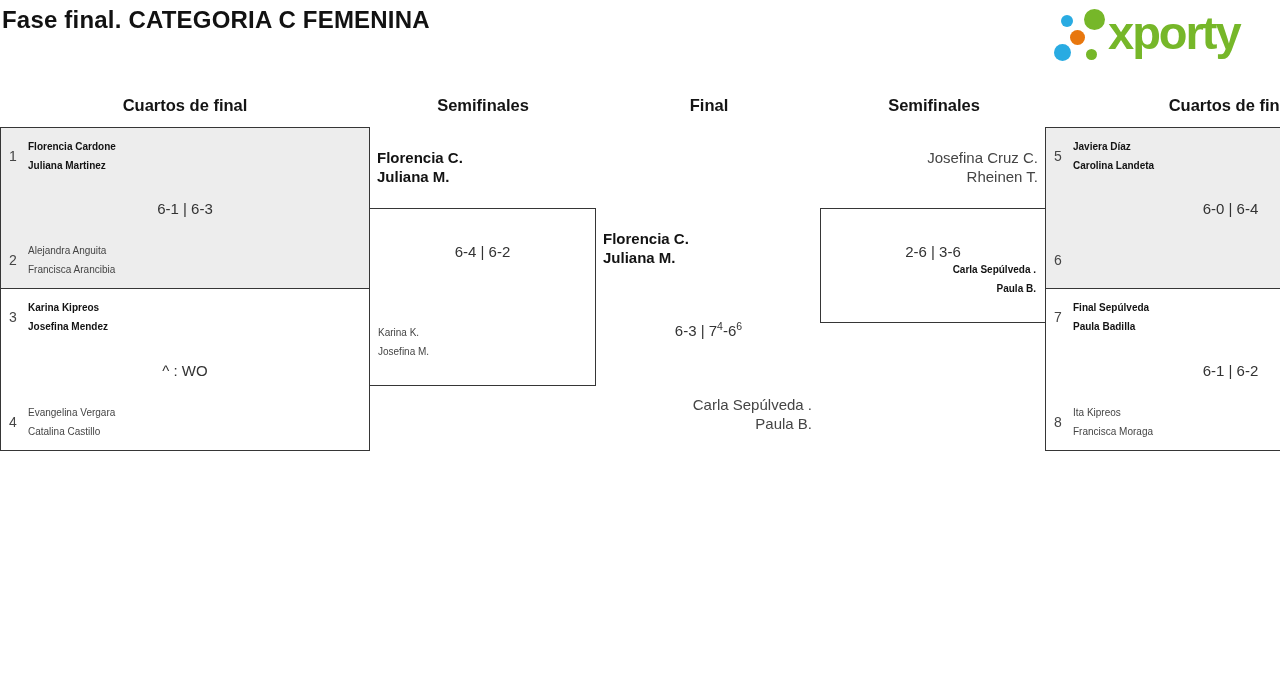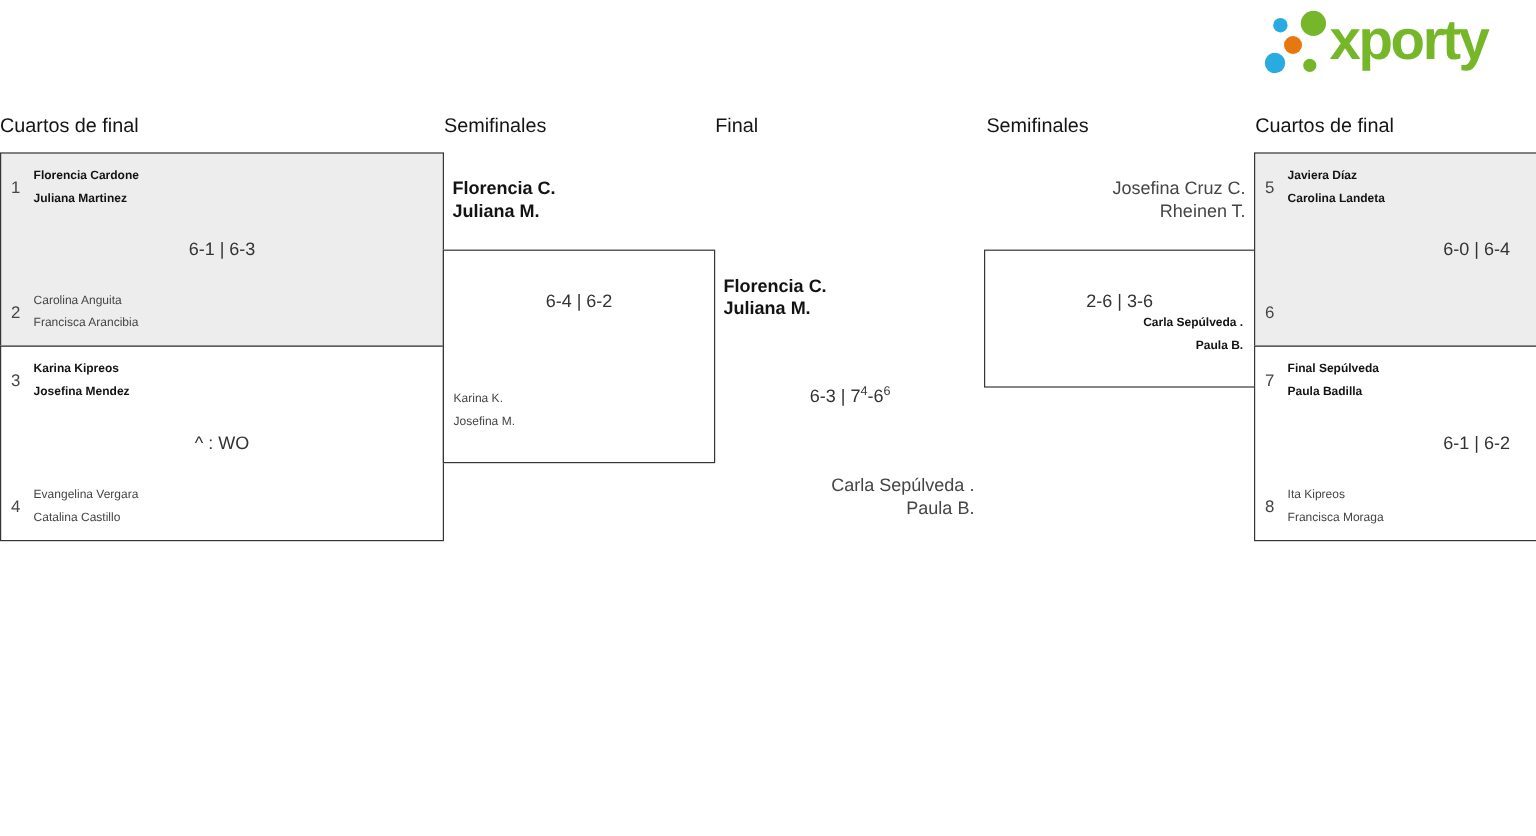--- a/index.html
+++ b/index.html
@@ -22,21 +22,21 @@
   .dot-orange      { left:25px; top:30px; width:15px; height:15px; background:var(--logo-orange,#e8770e); }
   .dot-blue-big    { left:9px;  top:44px; width:17px; height:17px; background:var(--logo-blue,#29abe2); }
   .dot-green-small { left:41px; top:49px; width:11px; height:11px; background:var(--logo-green,#76b729); }
   .logo-wordmark {
     position:absolute; left:63px; top:4px;
     font-size:47px; line-height:58px; font-weight:700; letter-spacing:-2px;
     color:var(--logo-green,#76b729);
   }
 
   
-  .round-header { top:96px; font-size:16.5px; font-weight:400; color:#141414; text-align:left; white-space:nowrap; }
+  .round-header { top:96px; font-size:16.5px; font-weight:700; color:#141414; text-align:center; white-space:nowrap; }
   .rh-0 { left:0;      width:370px; }
   .rh-1 { left:370px;  width:226px; }
   .rh-2 { left:596px;  width:226px; }
   .rh-3 { left:822px;  width:224px; }
   .rh-4 { left:1046px; width:370px; }
 
   
   .match-box { border:1.5px solid var(--line,#363636); box-sizing:border-box; background:#ffffff; }
   .match-box.shaded { background:var(--box-shade,#ededed); }
   .qf-left-1  { left:0;      top:127px; width:370px; height:162px; }
@@ -67,20 +67,21 @@
   .final-team-top  { left:603px; top:229px; }
   .final-score     { left:595px; top:320px; width:227px; }
   .final-team-bottom { right:468px; top:395px; text-align:right; }
   .floating-team { position:absolute; font-size:15px; line-height:19px; color:var(--text-regular,#454545); white-space:nowrap; }
   .floating-team.winner { font-weight:700; color:var(--text-dark,#131313); }
 </style>
 </head>
 <body>
 
 <div class="abs title-block">
+  <div>Fase final. CATEGORIA C FEMENINA</div>
 </div>
 
 <div class="abs logo">
   <span class="dot dot-blue-small"></span>
   <span class="dot dot-green-big"></span>
   <span class="dot dot-orange"></span>
   <span class="dot dot-blue-big"></span>
   <span class="dot dot-green-small"></span>
   <span class="logo-wordmark">xporty</span>
 </div>
@@ -93,21 +94,21 @@
 
 <div class="abs match-box shaded qf-left-1">
   <div class="seed s-top">1</div>
   <div class="team winner t-top indent">
     <div>Florencia Cardone</div>
     <div>Juliana Martinez</div>
   </div>
   <div class="score v-center">6-1 | 6-3</div>
   <div class="seed s-bottom">2</div>
   <div class="team t-bottom indent">
-    <div>Carolina Anguita</div>
+    <div>Alejandra Anguita</div>
     <div>Francisca Arancibia</div>
   </div>
 </div>
 
 <div class="abs match-box qf-left-2">
   <div class="seed s-top">3</div>
   <div class="team winner t-top indent">
     <div>Karina Kipreos</div>
     <div>Josefina Mendez</div>
   </div>

